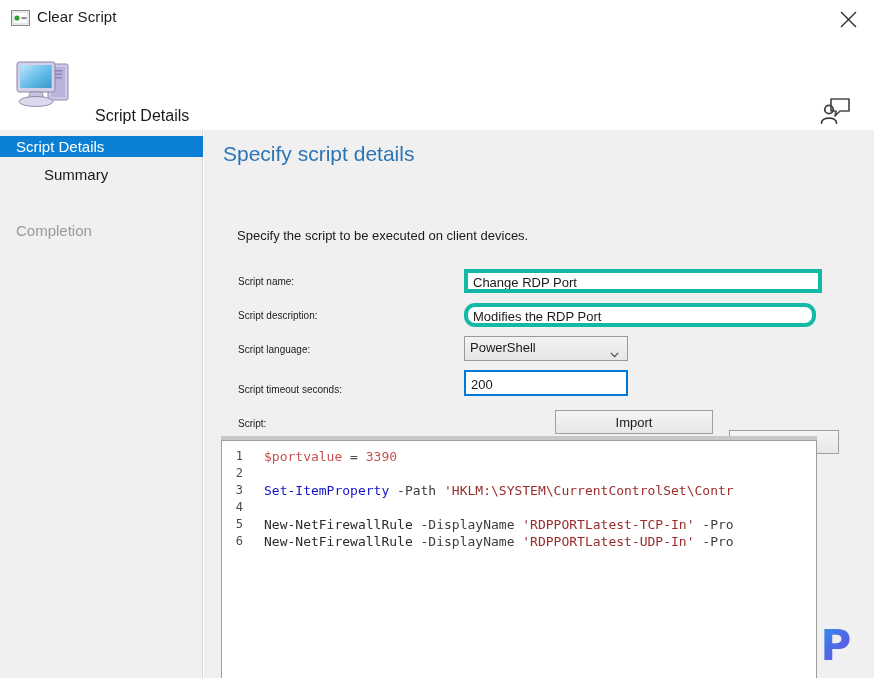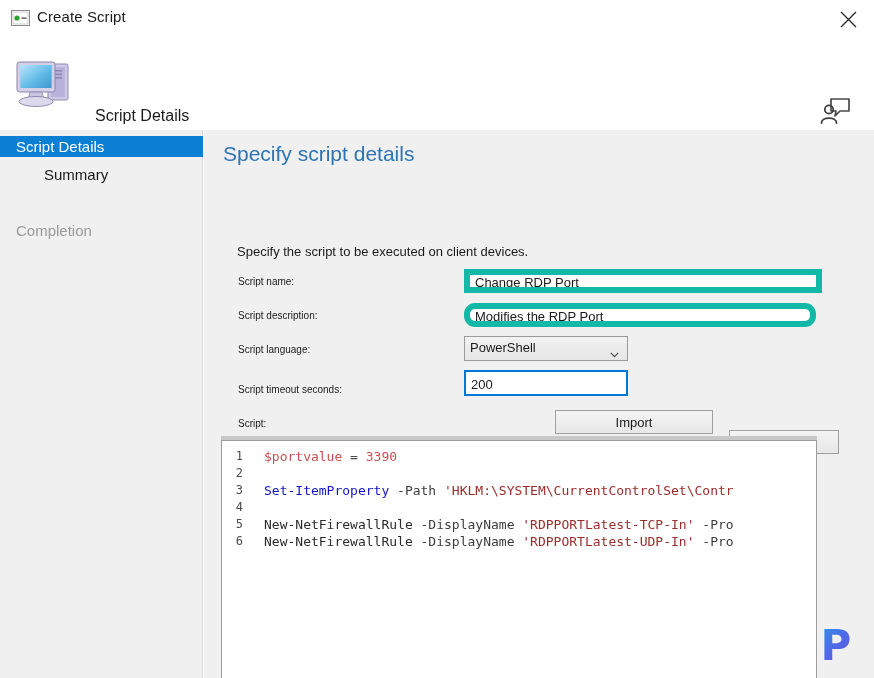--- a/index.html
+++ b/index.html
@@ -87,35 +87,35 @@
     position: absolute; left: 204px; top: 130px;
     width: 670px; height: 548px;
     background: #f0f0f0;
   }
   .content-title {
     position: absolute; left: 19px; top: 12px;
     font-size: 21px; color: #2e74b5;
     white-space: nowrap;
   }
   .intro-text {
-    position: absolute; left: 33px; top: 114px;
+    position: absolute; left: 33px; top: 98px;
     font-size: 13px; color: #1a1a1a;
     white-space: nowrap;
   }
 
   .field-label {
     position: absolute; left: 34px;
     font-size: 10px; color: #1a1a1a;
     white-space: nowrap;
   }
 
   .text-input {
     position: absolute;
     background: #ffffff;
-    border: 6px solid #14b8a6;
+    border: 4px solid #14b8a6;
     font-family: "Liberation Sans", sans-serif;
     font-size: 13px;
     color: #1a1a1a;
     padding: 2px 4px 0 5px;
     outline: none;
     line-height: normal;
   }
   .text-input.focused {
     border: 2px solid #0078d7;
     caret-color: #000;
@@ -224,21 +224,21 @@
 
   <div class="titlebar">
     <span class="titlebar-icon">
       <svg width="19" height="16" viewBox="0 0 19 16">
         <rect x="0.5" y="0.5" width="18" height="15" fill="#ffffff" stroke="#8a8a8a"></rect>
         <rect x="2" y="2" width="15" height="12" fill="#fbfbfb" stroke="#b5b5b5" stroke-width="0.6"></rect>
         <circle cx="6" cy="8" r="2.6" fill="#2fa02f"></circle>
         <rect x="10.5" y="7.4" width="5" height="1.4" fill="#5a5a5a"></rect>
       </svg>
     </span>
-    <span class="titlebar-title">Create Script</span>
+    <span class="titlebar-title">Clear Script</span>
     <div class="titlebar-close">
       <svg width="17" height="17" viewBox="0 0 17 17">
         <path d="M1 1 L16 16 M16 1 L1 16" stroke="#2b2b2b" stroke-width="1.35" fill="none"></path>
       </svg>
     </div>
   </div>
 
   <div class="header">
     <span class="header-icon">
       <svg width="62" height="58" viewBox="0 0 62 58">

